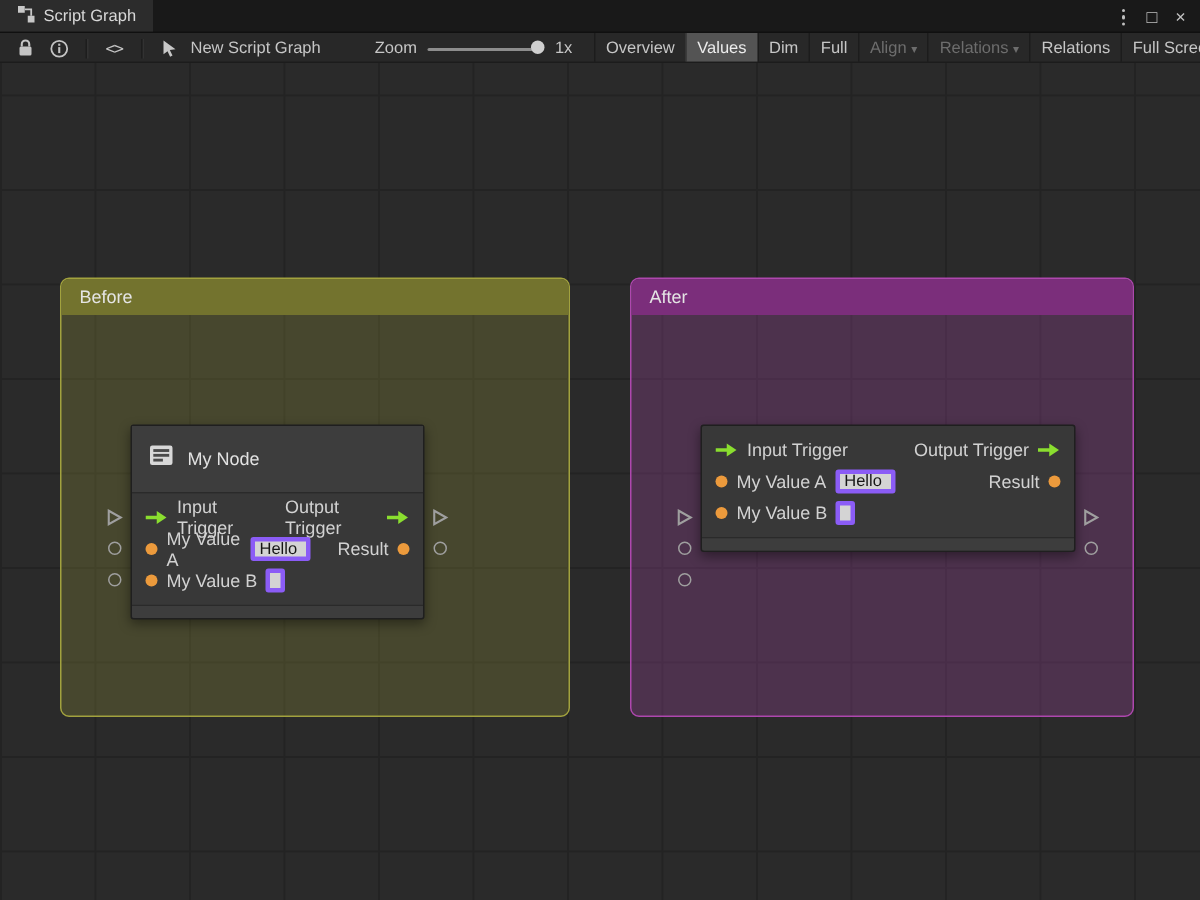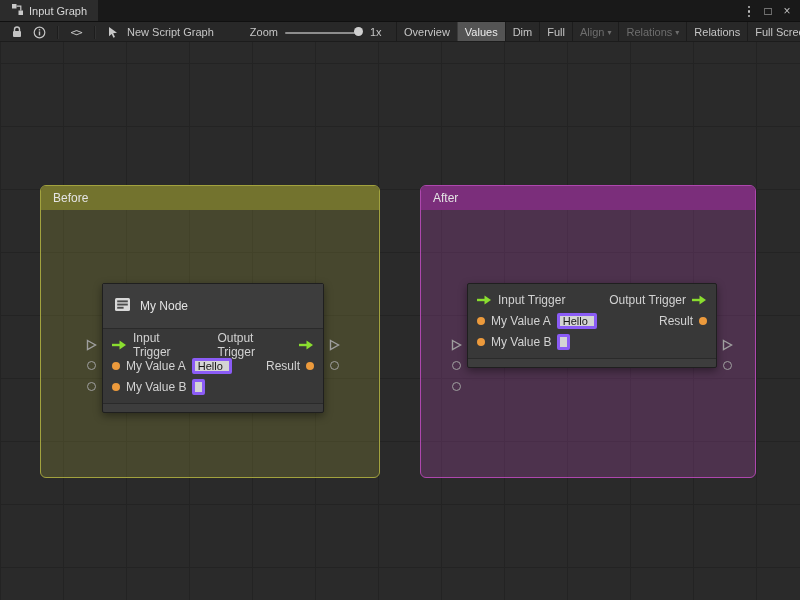--- a/index.html
+++ b/index.html
@@ -84,21 +84,21 @@
 
   <div class="tabbar">
     <div class="tab">
       <span class="tab-icon">
         <svg width="13" height="13" viewBox="0 0 13 13">
           <rect x="1" y="1" width="4.5" height="4.5" fill="#c8c8c8"></rect>
           <rect x="7.5" y="7.5" width="4.5" height="4.5" fill="#c8c8c8"></rect>
           <path d="M5.5 3.2 H9.8 V7.5" stroke="#c8c8c8" stroke-width="1.2" fill="none"></path>
         </svg>
       </span>
-      <span>Input Graph</span>
+      <span>Script Graph</span>
     </div>
     <div class="tabbar-right">
       <span class="winbtn">
         <span class="kebab">
             <i></i>
             <i></i>
             <i></i>
           </span>
       </span>
       <span class="winbtn">□</span>
@@ -164,21 +164,21 @@
         <span>Before</span>
       </div>
     </div>
 
     <div class="group after" style="left:420px; top:143px; width:336px; height:293px;">
       <div class="group-header">
         <span>After</span>
       </div>
     </div>
 
-    <div class="node-wrap" style="left:102px; top:241px; width:222px;">
+    <div class="node-wrap" style="left:87px; top:241px; width:196px;">
       <div class="node">
         <div class="node-header">
           <span class="node-icon">
             <svg width="19" height="19" viewBox="0 0 19 19">
               <rect x="2" y="3" width="15" height="13" rx="1.5" fill="#d8d8d8"></rect>
               <rect x="4.2" y="5.4" width="10.6" height="1.9" fill="#4a4a4a"></rect>
               <rect x="4.2" y="8.6" width="10.6" height="1.9" fill="#4a4a4a"></rect>
               <rect x="4.2" y="11.8" width="6.4" height="1.9" fill="#4a4a4a"></rect>
             </svg>
           </span>

